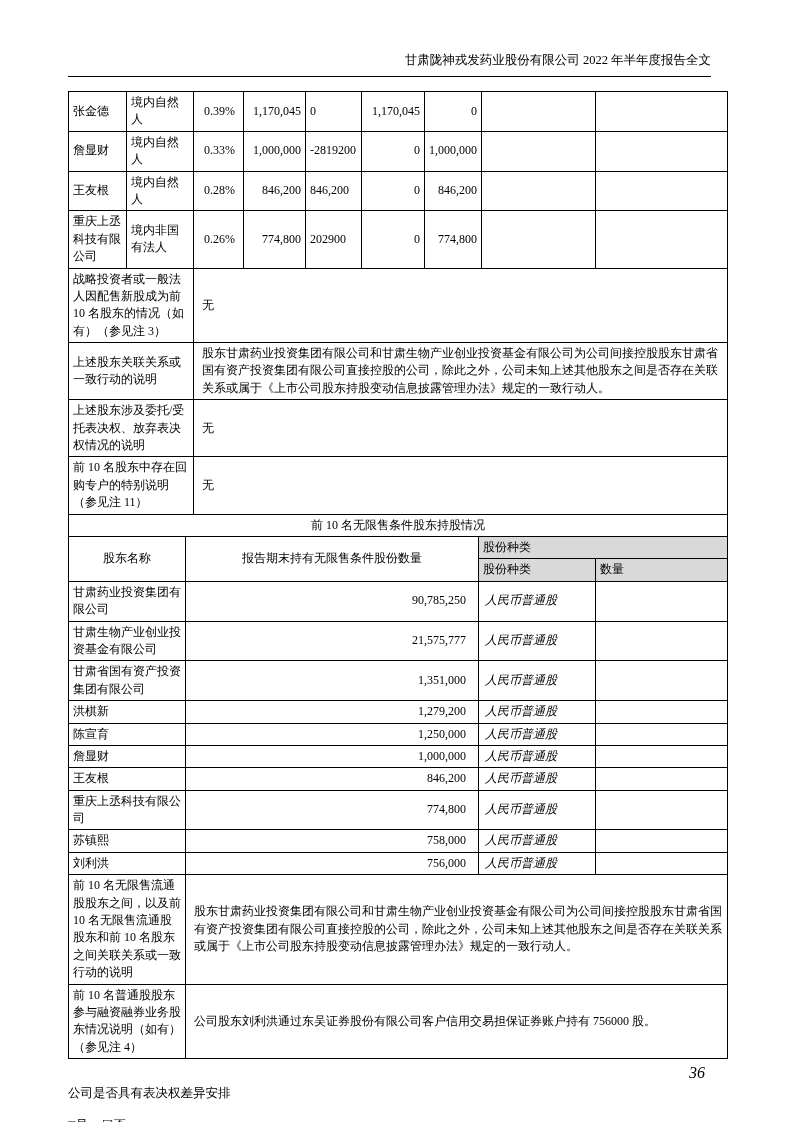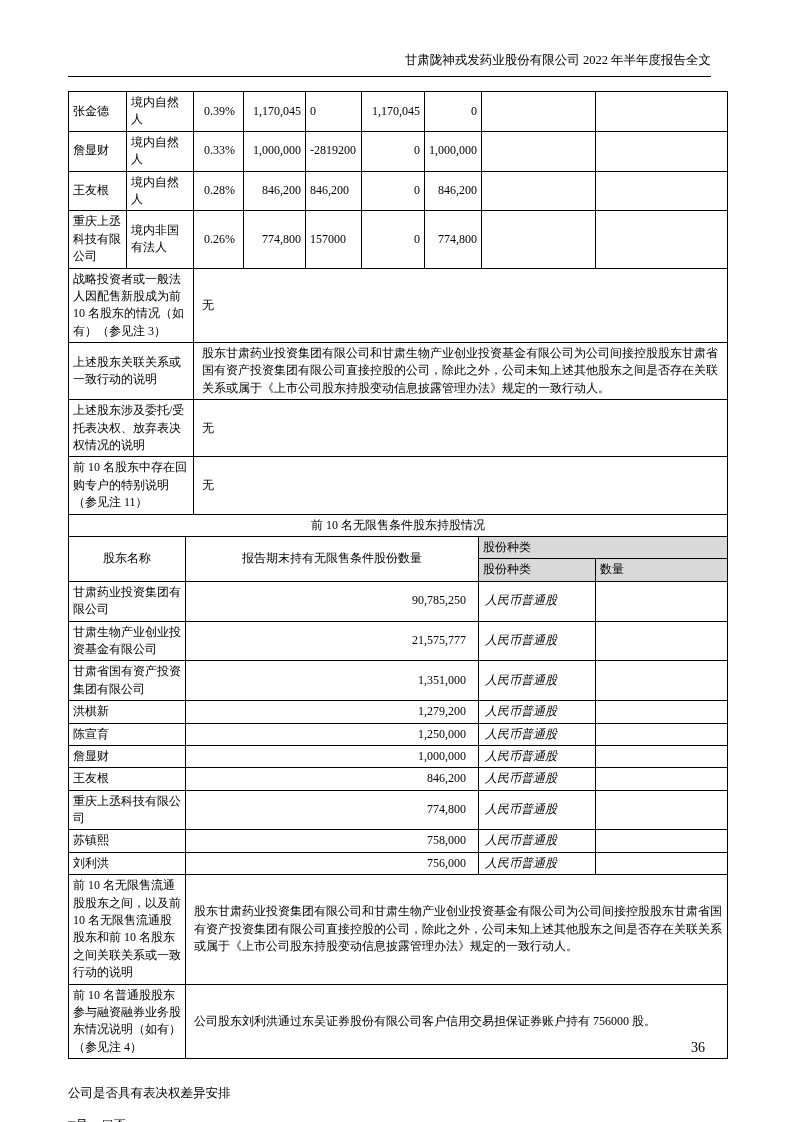--- a/index.html
+++ b/index.html
@@ -49,23 +49,24 @@
   .note-label { }
   .note-value { padding-left: 8px; }
   .t2 td.shares-num { text-align: right; padding-right: 12px; }
   .t2 td.share-class { padding-left: 6px; font-style: italic; }
 
   .after-table { margin: 26px 66px 0 68px; font-size: 12.5px; }
   .checkbox-line { margin-top: 15px; font-size: 12.5px; }
   .checkbox-line .opt { margin-right: 14px; }
   .page-number {
     position: absolute;
-    top: 1040px;
+    top: 1064px;
     right: 72px;
-    font-size: 14px;
+    font-size: 16px;
+    font-style: italic;
   }
 </style>
 </head>
 <body>
 
 <div class="page">
 
   <div class="doc-header">甘肃陇神戎发药业股份有限公司 2022 年半年度报告全文</div>
 
   <div class="content">
@@ -118,21 +119,21 @@
         <td class="num">846,200</td>
         <td></td>
         <td></td>
       </tr>
 
       <tr>
         <td>重庆上丞科技有限公司</td>
         <td>境内非国有法人</td>
         <td class="ratio">0.26%</td>
         <td class="num">774,800</td>
-        <td class="left">157000</td>
+        <td class="left">202900</td>
         <td class="num">0</td>
         <td class="num">774,800</td>
         <td></td>
         <td></td>
       </tr>
 
       <tr>
         <td colspan="2" class="note-label">战略投资者或一般法人因配售新股成为前 10 名股东的情况（如有）（参见注 3）</td>
         <td colspan="7" class="note-value">无</td>
       </tr>

